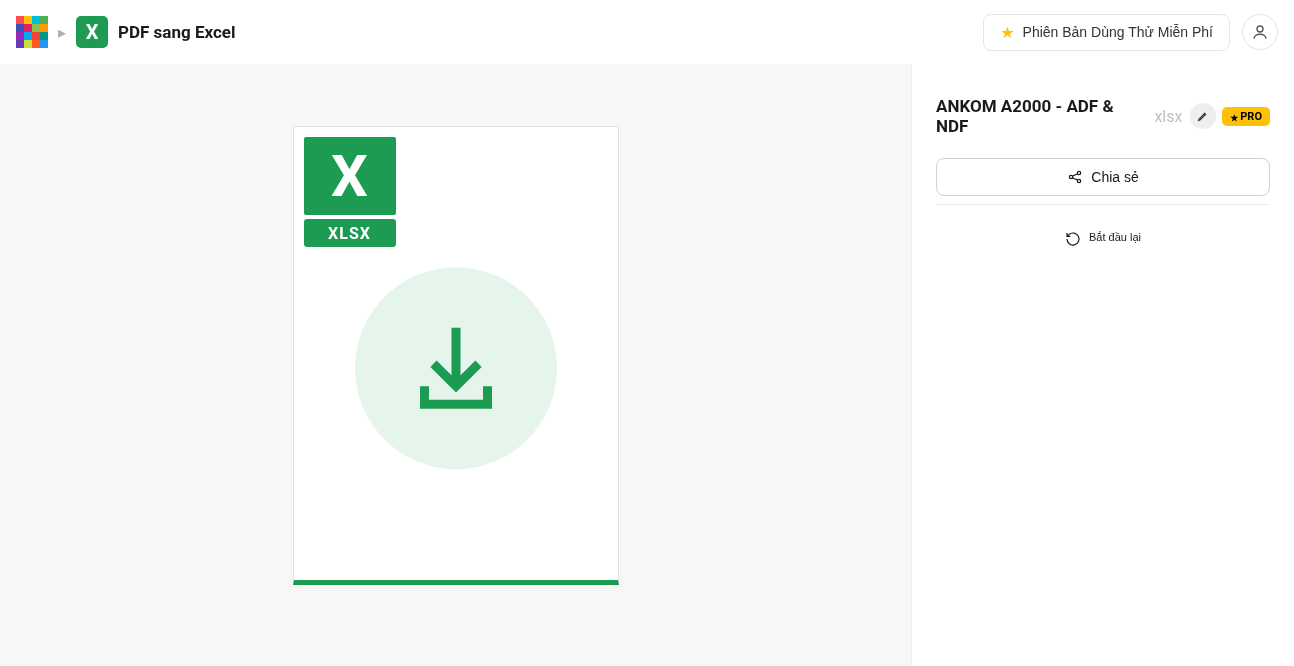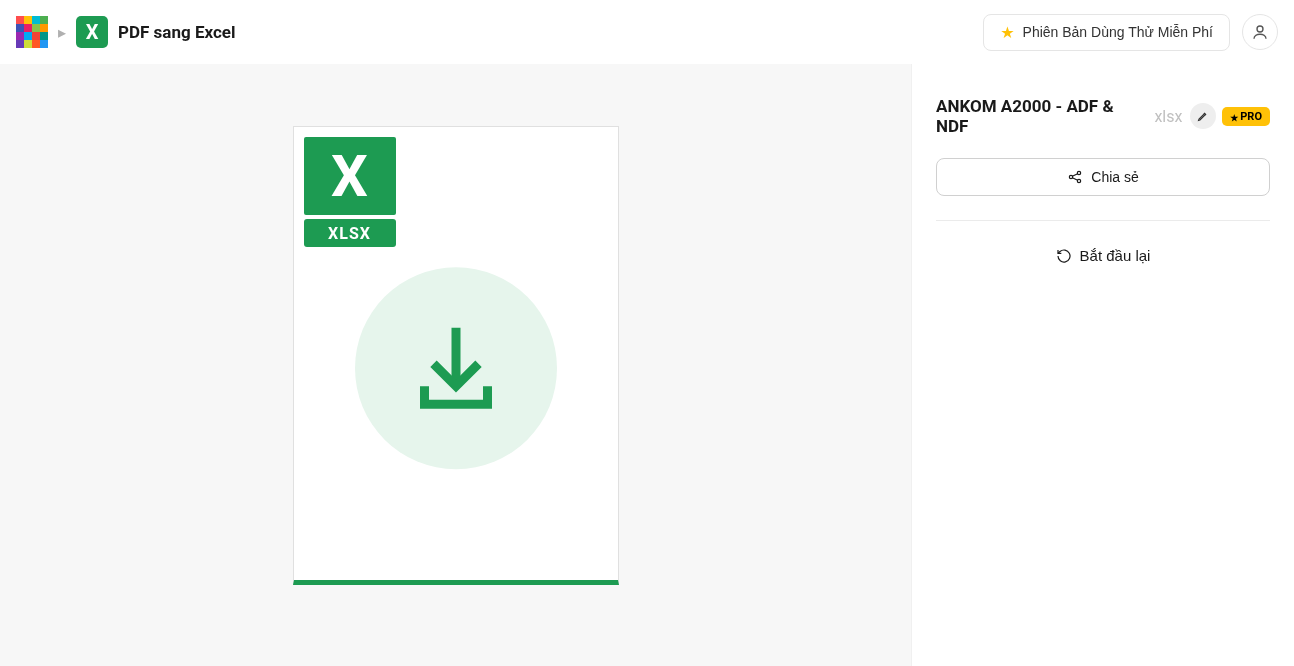--- a/index.html
+++ b/index.html
@@ -41,26 +41,26 @@
 .edit-btn svg{width:12px;height:12px;stroke:#333}
 .pro-badge{background:#ffc107;color:#000;font-size:11px;font-weight:700;padding:3px 8px;border-radius:5px;display:flex;align-items:flex-end;gap:2px}
 .pro-badge::before{content:"★";font-size:9px}
 
 .btn-row{display:flex;gap:0;margin-bottom:10px}
 .download-btn{flex:1;height:38px;background:#1452f2;color:#fff;border:none;border-radius:8px 0 0 8px;font-size:14px;font-weight:600;display:flex;align-items:center;justify-content:center;gap:8px;cursor:pointer}
 .download-btn svg{width:16px;height:16px;stroke:#fff}
 .dropdown-btn{width:42px;height:38px;background:#1452f2;border:none;border-left:1px solid rgba(255,255,255,0.25);border-radius:0 8px 8px 0;display:flex;align-items:center;justify-content:center;cursor:pointer}
 .dropdown-btn svg{width:14px;height:14px;stroke:#fff}
 
-.share-btn{width:100%;height:38px;background:#fff;border:1px solid #d0d0d0;border-radius:8px;font-size:14px;font-weight:500;color:#1a1a1a;display:flex;align-items:center;justify-content:center;gap:8px;cursor:pointer;margin-bottom:24px}
+.share-btn{width:100%;height:38px;background:#fff;border:1px solid #d0d0d0;border-radius:8px;font-size:14px;font-weight:500;color:#1a1a1a;display:flex;align-items:center;justify-content:center;gap:8px;cursor:pointer;margin-bottom:8px}
 .share-btn svg{width:16px;height:16px;stroke:#1a1a1a}
 
 .divider{height:1px;background:#ebebeb;margin-bottom:26px}
 
-.restart-btn{width:100%;background:none;border:none;font-size:15px;color:#1a1a1a;display:flex;align-items:flex-end;justify-content:center;gap:8px;cursor:pointer}
+.restart-btn{width:100%;background:none;border:none;font-size:11px;color:#1a1a1a;display:flex;align-items:flex-start;justify-content:center;gap:8px;cursor:pointer}
 .restart-btn svg{width:16px;height:16px;stroke:#1a1a1a}
 </style>
 </head>
 <body>
 
 <div class="header">
   <div class="header-left">
     <div class="logo">
       <span class="l1"></span>
         <span class="l2"></span>

